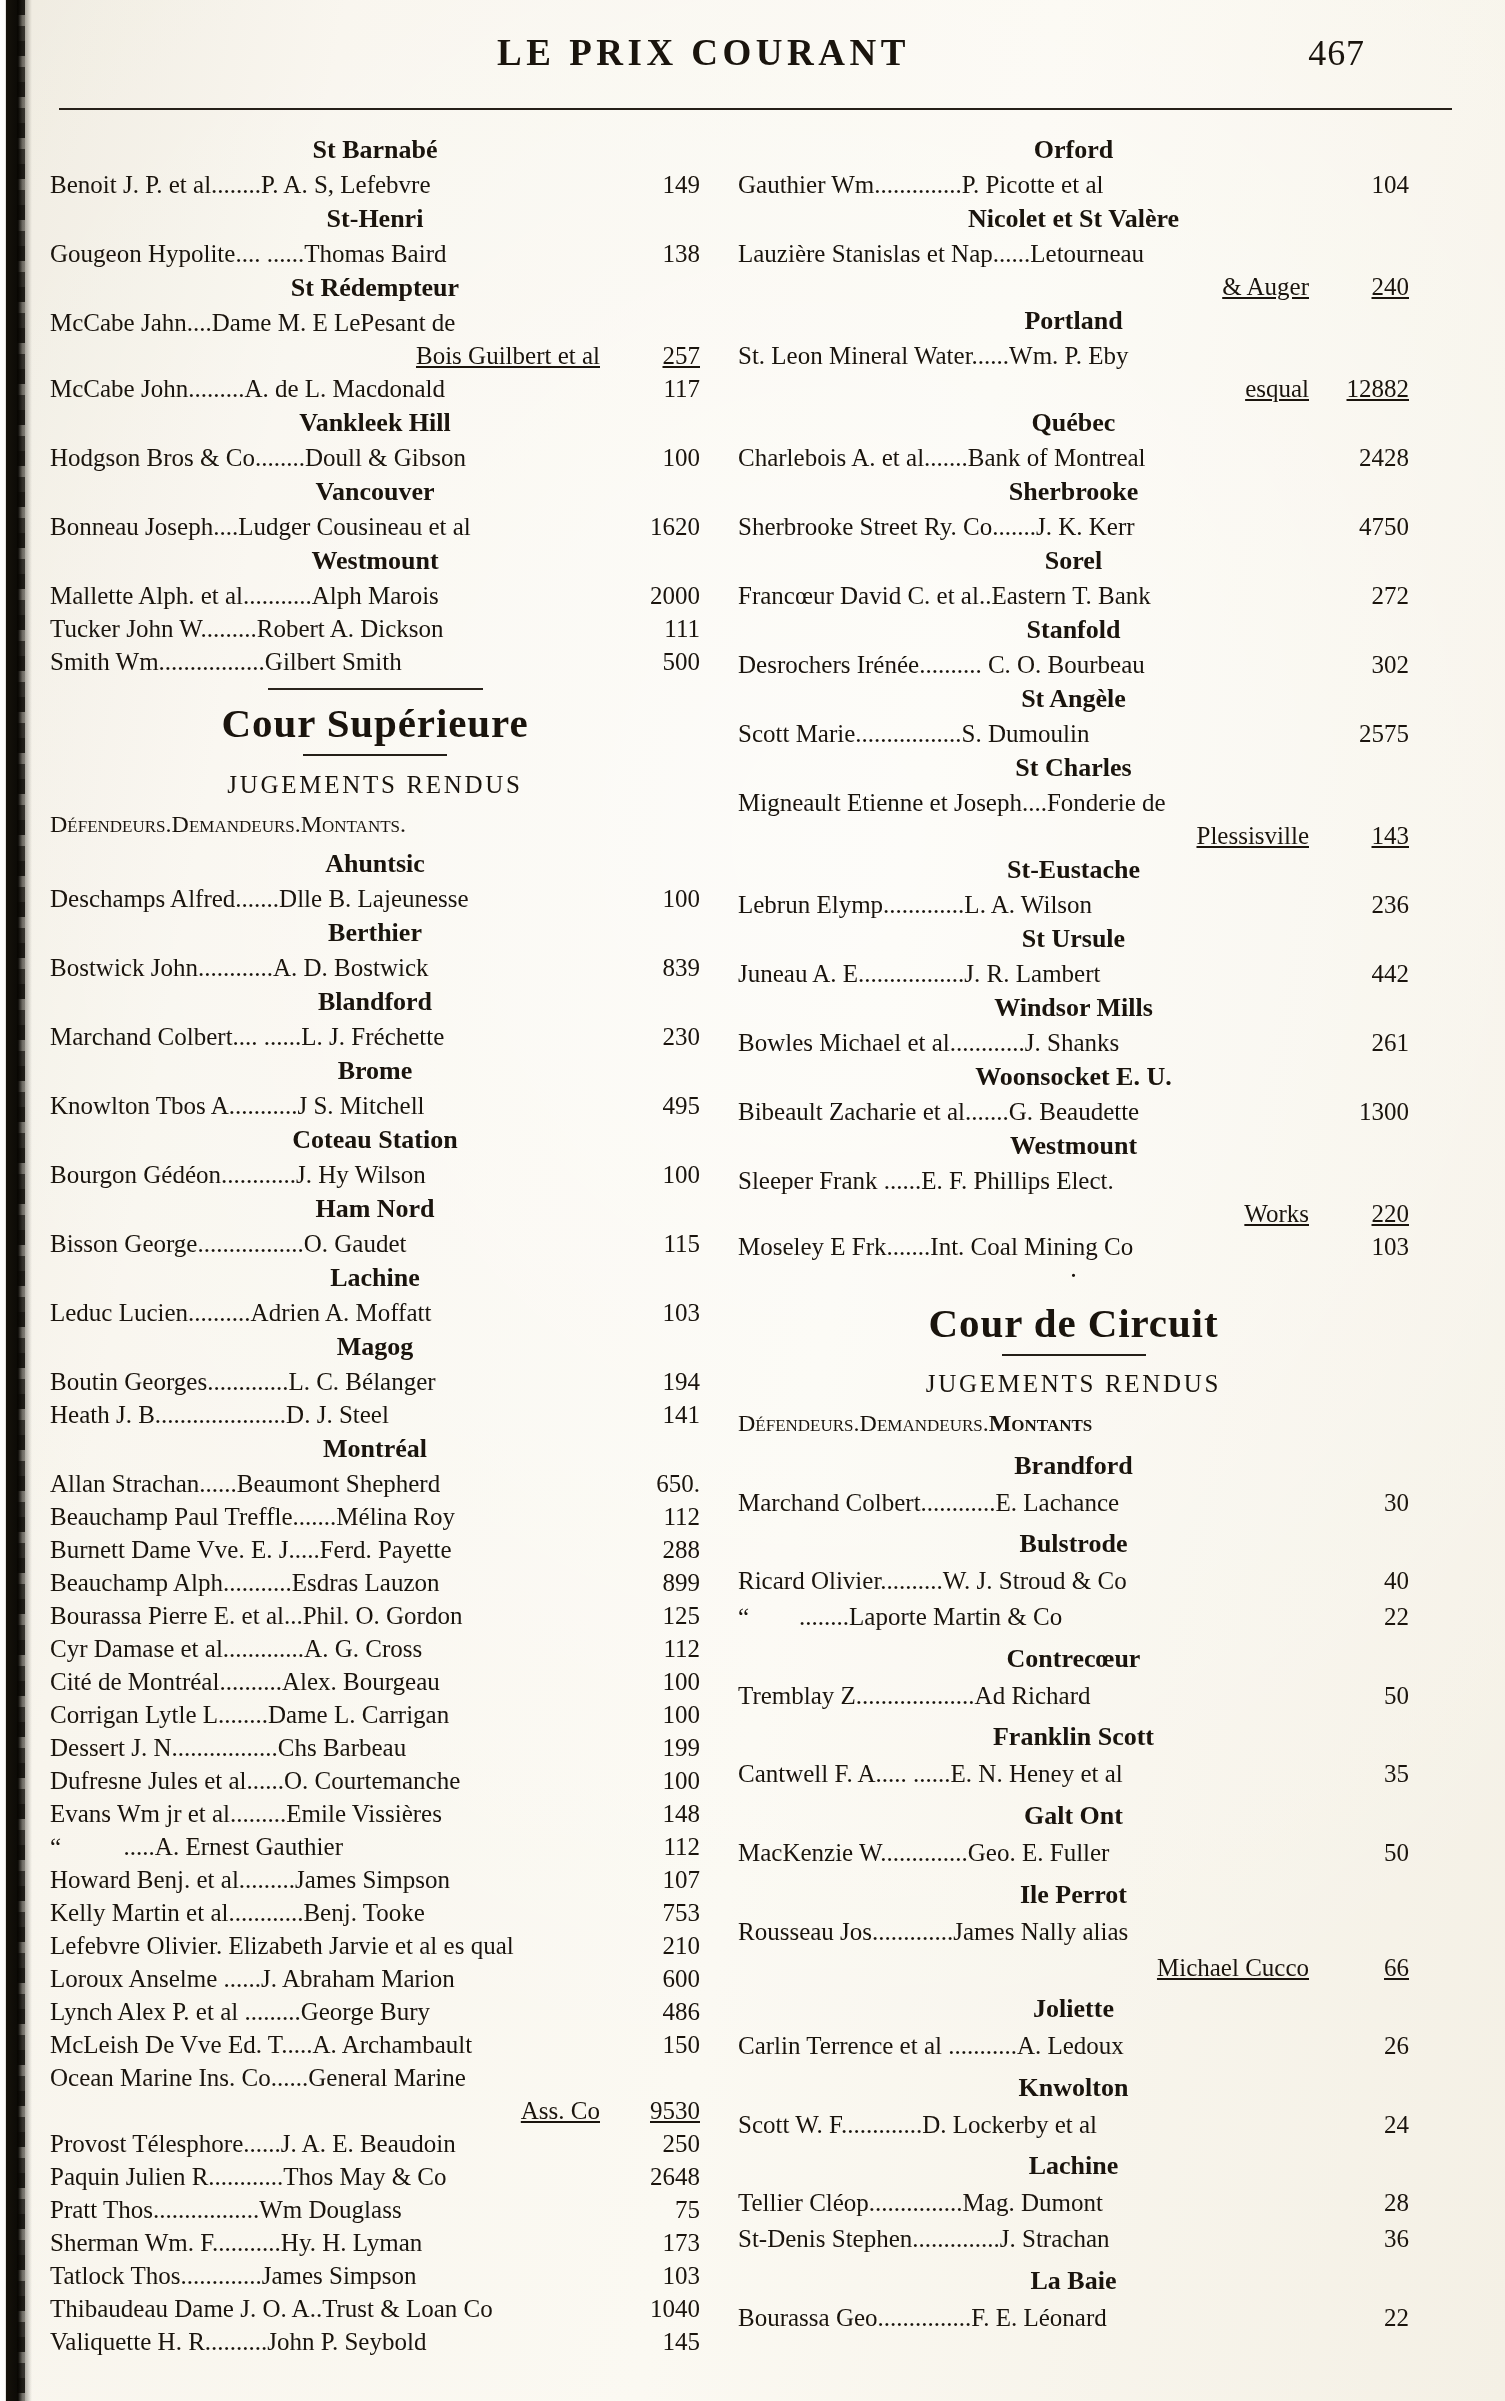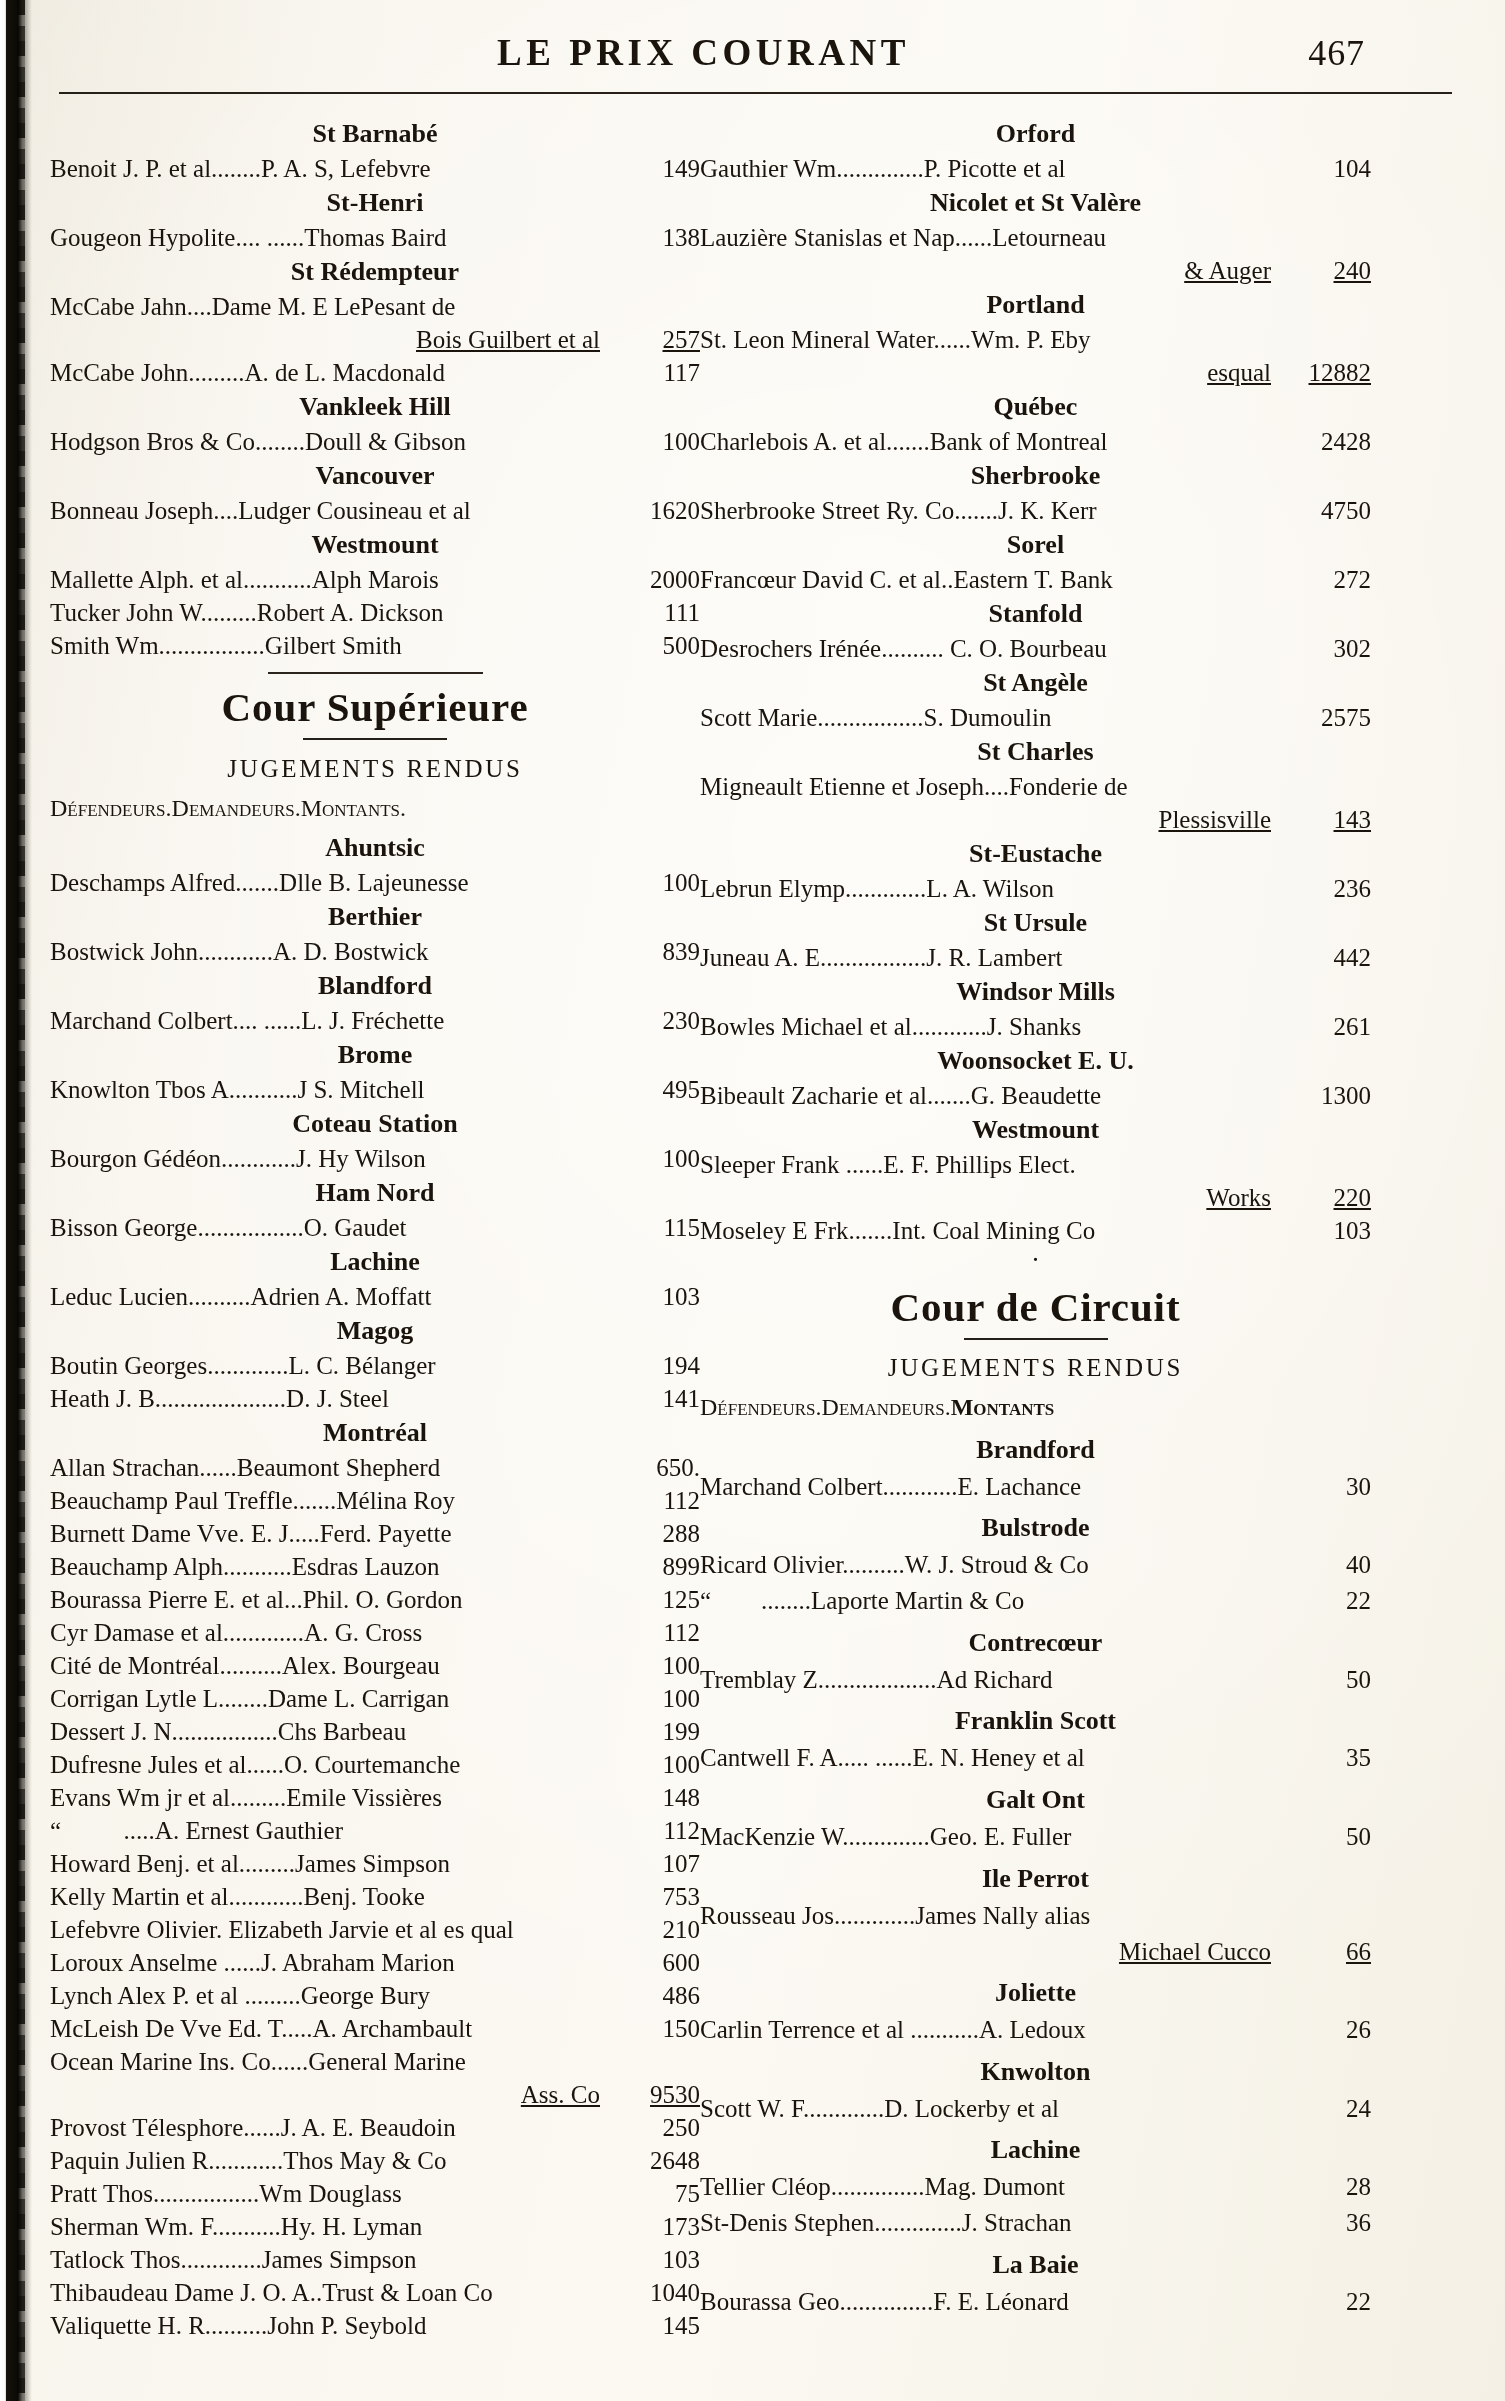--- a/index.html
+++ b/index.html
@@ -16,29 +16,29 @@
       linear-gradient(100deg,#efebe0 0%,#f8f5ed 18%,#fbf9f2 55%,#f4f0e5 100%);
   }
   .binding {
     position:absolute; left:0; top:0; bottom:0; width:32px; pointer-events:none;
     background:linear-gradient(to right,#ffffff 0px,#fdfcfa 5.4px,#15120b 6.3px,#0c0a06 18px,rgba(20,16,8,.45) 22.4px,rgba(20,16,8,.08) 30px,rgba(20,16,8,0) 32px);
   }
   .binding::after {
     content:""; position:absolute; left:17px; width:8px; top:0; bottom:0;
     background:repeating-linear-gradient(to bottom,rgba(8,6,2,.85) 0 15.3px,rgba(8,6,2,.25) 15.3px 26px,rgba(8,6,2,.7) 26px 41px);
   }
-  .page-header { position:relative; height:92px; }
+  .page-header { position:relative; height:108px; }
   .page-title {
     position:absolute; left:0; right:99px; top:30.5px; text-align:center;
     font-size:37px; font-weight:bold; letter-spacing:4.5px;
   }
   .page-number { position:absolute; right:141px; top:32px; font-size:36px; letter-spacing:0.9px; }
   .header-rule { margin:0 54px 0 59px; border-top:2.7px solid #262019; }
 
-  .columns { display:flex; padding:21.5px 95px 0 50px; }
+  .columns { display:flex; gap:38px; padding:21.5px 95px 0 50px; }
   .col { min-width:0; }
   .col-left  { flex:0 0 650px; }
   .col-right { flex:0 0 671px; }
 
   .place-heading { text-align:center; font-weight:bold; font-size:26px; line-height:36px; }
   .eline { display:flex; align-items:baseline; font-size:25px; line-height:33px; }
   .etext { flex:1 1 auto; white-space:nowrap; overflow:hidden; }
   .amount { flex:0 0 auto; min-width:75px; text-align:right; white-space:nowrap; padding-left:7.2px; }
   .eline.cont { justify-content:flex-end;text-decoration:underline; }
   .eline.cont .etext { flex:0 0 auto; margin-right:25px; overflow:visible; }

